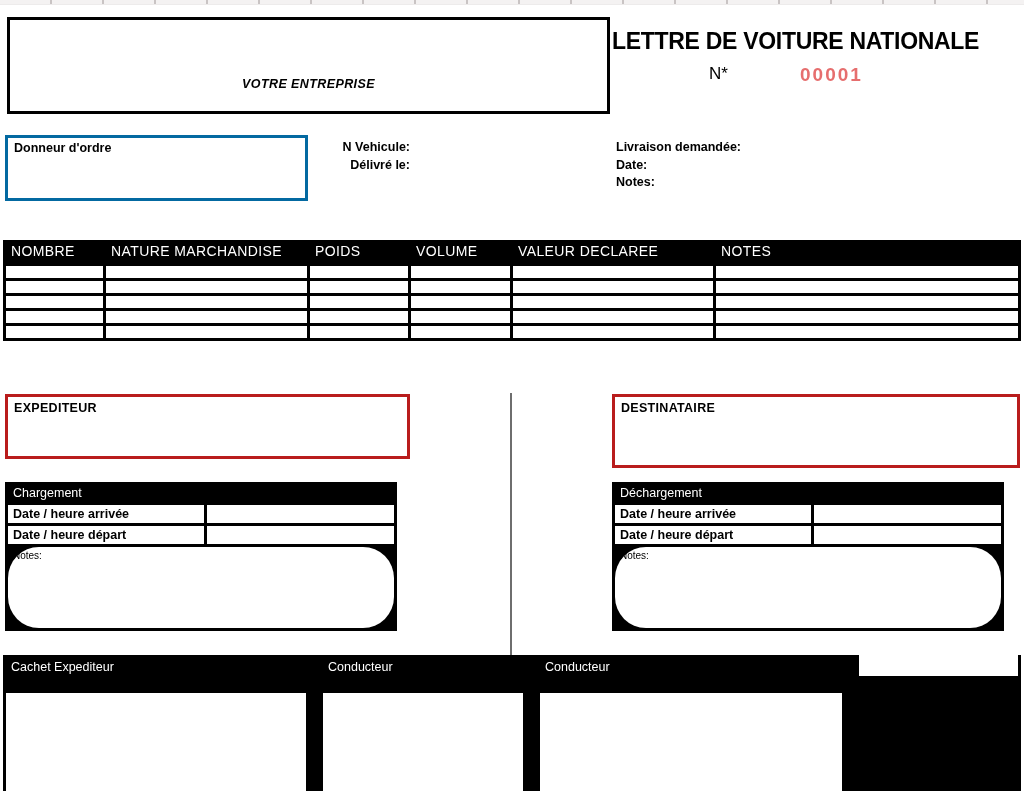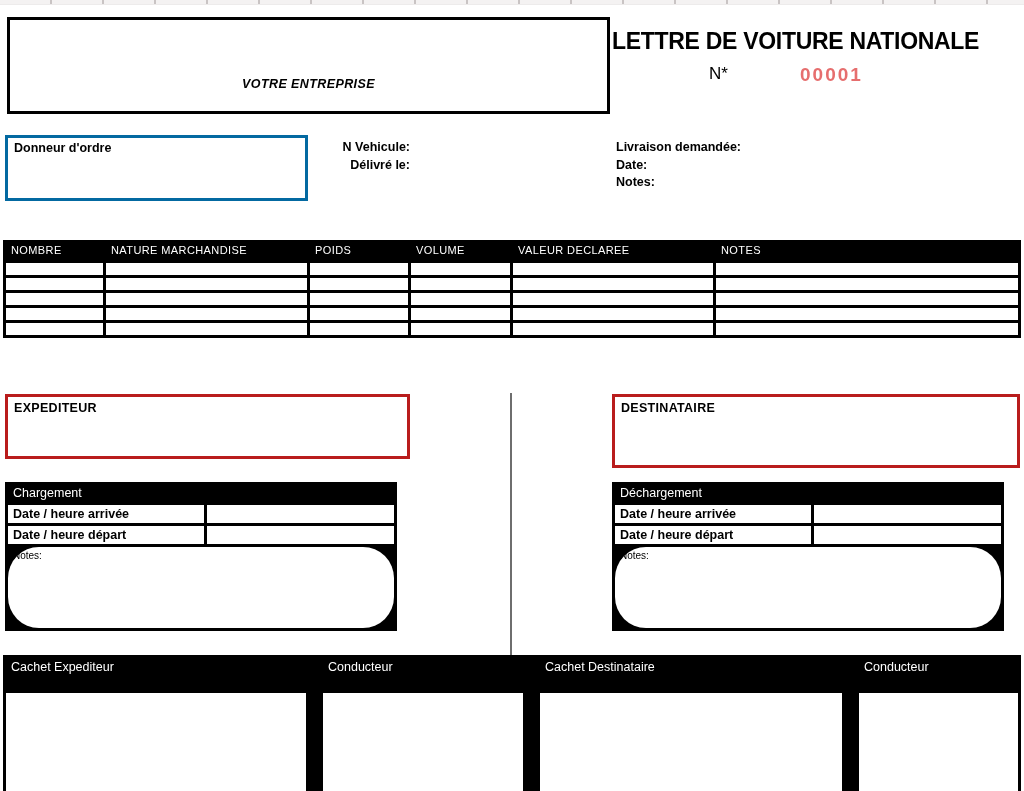--- a/index.html
+++ b/index.html
@@ -46,21 +46,21 @@
     position:absolute; left:616px; top:139px; width:220px;
     font-weight:bold; font-size:12.5px; line-height:17.5px;
   }
 
   
   .goods-table {
     position:absolute; left:3px; top:240px; width:1018px;
     border-collapse:collapse; background:#000;
   }
   .goods-table th {
-    background:#000; color:#fff; font-weight:normal; font-size:11px;
+    background:#000; color:#fff; font-weight:normal; font-size:14px;
     letter-spacing:0.4px; text-align:left; padding:0 0 4px 5px; height:20px;
     border:3px solid #000; white-space:nowrap;
   }
   .goods-table td {
     background:#fff; border:3px solid #000; height:15px; padding:0 4px;
     font-size:12px;
   }
 
   
   .party-box {
@@ -228,21 +228,20 @@
     <div class="load-label">Date / heure départ</div>
     <div class="load-value"></div>
     <div class="load-notes">
       <span>Notes:</span>
     </div>
   </div>
 
   <div class="sign-section">
     <div class="sign-header">Cachet Expediteur</div>
     <div class="sign-header">Conducteur</div>
-    <div class="sign-header">Cachet Destinataire</div>
     <div class="sign-header">Conducteur</div>
     <div class="sign-box"></div>
     <div class="sign-box"></div>
     <div class="sign-box"></div>
     <div class="sign-box"></div>
   </div>
 
 </div>
 
 </body></html>

